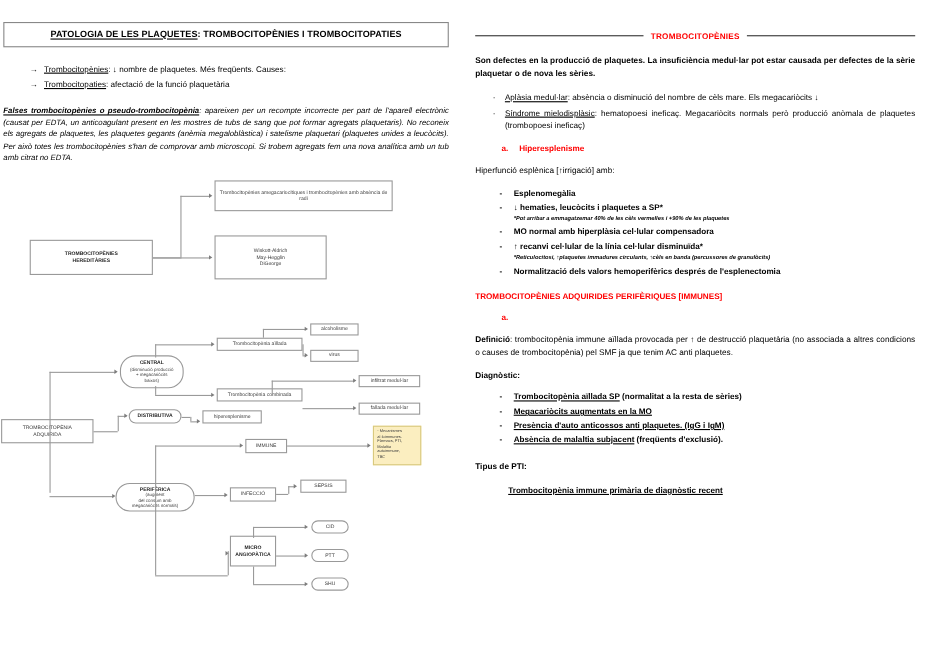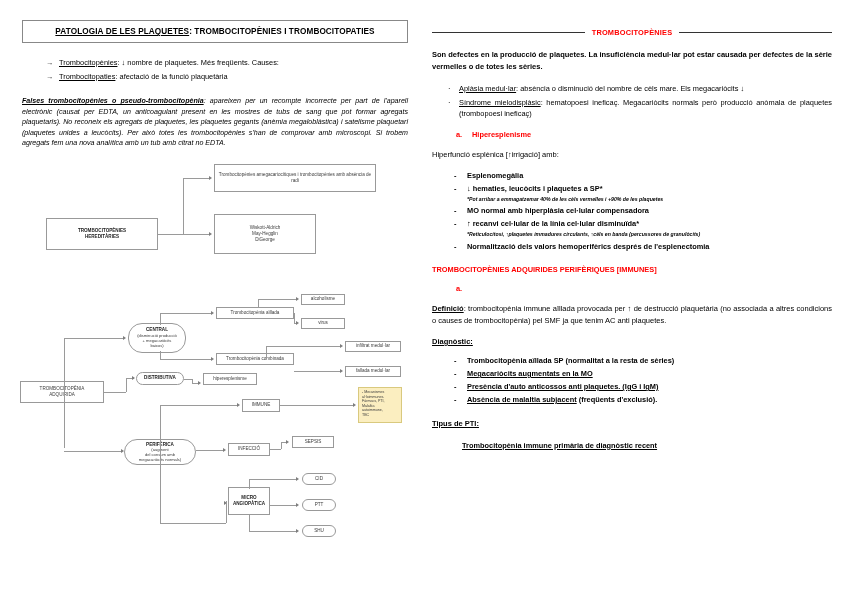--- a/index.html
+++ b/index.html
@@ -5,21 +5,21 @@
   * { box-sizing: border-box; }
   html, body { margin:0; padding:0; }
   body {
     width: 848px; height: 599px;
     background:#ffffff;
     font-family:"Liberation Sans", sans-serif;
     color:#000;
     overflow:hidden;
   }
   .page { position:relative; width:848px; height:599px; display:flex; }
-  .col-left { width:424px; height:492px; position:relative; padding:14px 14px 0 20px; }
+  .col-left { width:424px; height:492px; position:relative; padding:14px 14px 0 1px; }
   .col-right { width:424px; height:599px; position:relative; padding:28px 16px 0 8px; }
 
   
   .title-box {
     border:1px solid #888;
     padding:6px 4px;
     text-align:center;
     font-size:8.2px;
     font-weight:bold;
     letter-spacing:.1px;
@@ -71,21 +71,21 @@
 
   
   .rule-head { display:flex; align-items:center; gap:7px; margin:0 0 12px 0; }
   .rule-head .line { flex:1; height:1px; background:#333; }
   .rule-head .txt { color:#ff0000; font-weight:bold; font-size:7.4px; letter-spacing:.2px; }
 
   .h-red { color:#ff0000; font-weight:bold; font-size:7.4px; margin:0 0 9px 0; }
   .h-red.sp { margin-top:13px; }
   .body-p { font-size:7.5px; font-weight:bold; line-height:12px; text-align:justify; margin:0 0 10px 0; }
   .body-n { font-size:7.5px; line-height:12px; text-align:justify; margin:0 0 9px 0; }
-  .body-n .u { text-decoration:underline; }
+  .body-n .u { }
   .body-n .b { font-weight:bold; }
 
   .dot-list { margin:0 0 9px 16px; }
   .dot-row { display:flex; font-size:7.4px; line-height:11.5px; text-align:justify; margin-bottom:2px; }
   .dot-row .mk { width:11px; flex:none; }
   .dot-row .tx { flex:1; }
   .dot-row .u { text-decoration:underline; }
 
   .ol-red { margin:0 0 9px 24px; }
   .ol-red .oi { display:flex; font-size:7.4px; color:#ff0000; font-weight:bold; line-height:11px; }
@@ -252,21 +252,21 @@
   </div>
 
   <div class="col-right">
 
     <div class="rule-head">
       <span class="line"></span>
       <span class="txt">TROMBOCITOPÈNIES</span>
       <span class="line"></span>
     </div>
 
-    <div class="body-p">Son defectes en la producció de plaquetes. La insuficiència medul·lar pot estar causada per defectes de la sèrie vermelles o de totes les sèries.</div>
+    <div class="body-p">Son defectes en la producció de plaquetes. La insuficiència medul·lar pot estar causada per defectes de la sèrie plaquetar o de nova les sèries.</div>
 
     <div class="dot-list">
       <div class="dot-row">
         <span class="mk">·</span>
         <span class="tx"><span class="u">Aplàsia medul·lar</span><span>: absència o disminució del nombre de cèls mare. Els megacariòcits ↓</span></span>
       </div>
       <div class="dot-row">
         <span class="mk">·</span>
         <span class="tx"><span class="u">Síndrome mielodisplàsic</span><span>: hematopoesi ineficaç. Megacariòcits normals però producció anòmala de plaquetes (trombopoesi ineficaç)</span></span>
       </div>
@@ -319,21 +319,21 @@
       <span class="u b">Definició</span><span>: trombocitopènia immune aïllada provocada per ↑ de destrucció plaquetària (no associada a altres condicions o causes de trombocitopènia) pel SMF ja que tenim AC anti plaquetes.</span>
     </div>
 
     <div class="body-n" style="margin-bottom:7px;">
       <span class="u b">Diagnòstic:</span>
     </div>
 
     <div class="dash-list">
       <div class="dash-row">
         <span class="mk">-</span>
-        <span class="tx"><span style="">Trombocitopènia aïllada SP</span><span> (normalitat a la resta de sèries)</span></span>
+        <span class="tx"><span style="text-decoration:underline;">Trombocitopènia aïllada SP</span><span> (normalitat a la resta de sèries)</span></span>
       </div>
       <div class="dash-row">
         <span class="mk">-</span>
         <span class="tx"><span style="text-decoration:underline;">Megacariòcits augmentats en la MO</span><span></span></span>
       </div>
       <div class="dash-row">
         <span class="mk">-</span>
         <span class="tx"><span style="text-decoration:underline;">Presència d'auto anticossos anti plaquetes. (IgG i IgM)</span><span></span></span>
       </div>
       <div class="dash-row">

